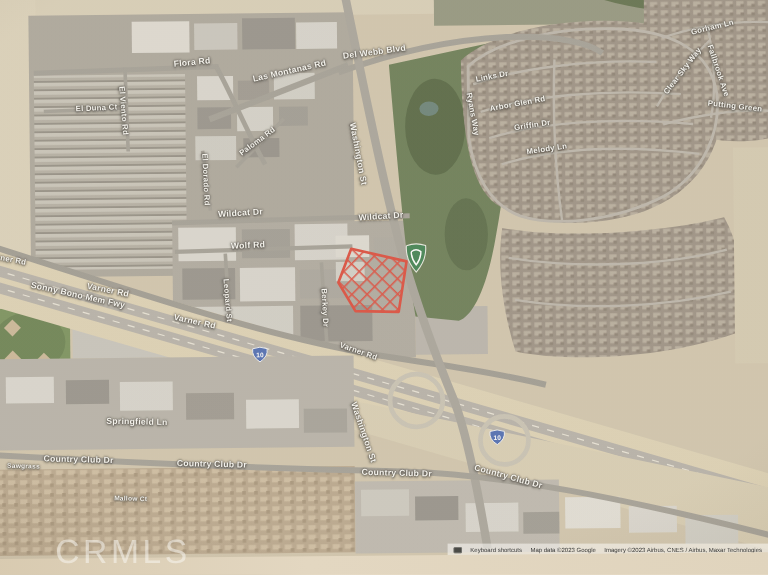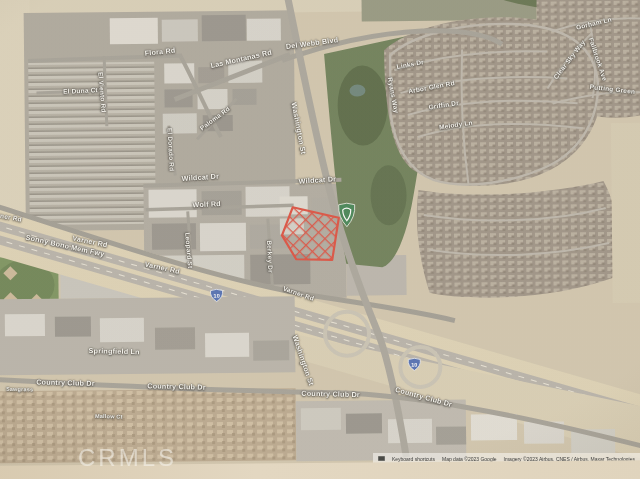--- a/index.html
+++ b/index.html
@@ -17,22 +17,22 @@
         background:radial-gradient(120% 105% at 50% 42%,rgba(255,250,238,.06) 52%,rgba(105,92,66,.22) 100%),
                    linear-gradient(rgba(228,214,188,.10),rgba(228,214,188,.10));}
   .attribution{position:absolute;right:0;bottom:15px;height:11px;display:flex;gap:7px;
                align-items:center;background:rgba(252,250,245,.55);padding:0 5px;
                font-size:5px;color:#3a3a38;white-space:nowrap;}
   .kbd-ico{display:inline-block;width:7px;height:5px;background:#4a4a46;border-radius:1px;
            box-shadow:inset 0 0 0 .5px #8b8b86;}
   .bottom-strip{position:absolute;left:-8px;bottom:-4px;width:660px;height:20px;
                 background:linear-gradient(90deg,#d8cab0,#e3d7c1 40%,#e0d4bd);
                 transform:rotate(-0.5deg);}
-  .watermark{position:absolute;left:46px;top:444px;font-size:24px;font-weight:500;
-             letter-spacing:3px;color:rgba(248,246,240,.55);margin-left:32px;}
+  .watermark{position:absolute;left:46px;top:444px;font-size:28px;font-weight:500;
+             letter-spacing:3px;color:rgba(248,246,240,.55);}
 </style>
 </head>
 <body>
 
 <div class="photo">
   <div class="tilt">
 
     <svg class="map-svg" width="652" height="482" viewBox="0 0 652 482">
       <defs>
         <pattern id="rows" width="8" height="7" patternUnits="userSpaceOnUse">

